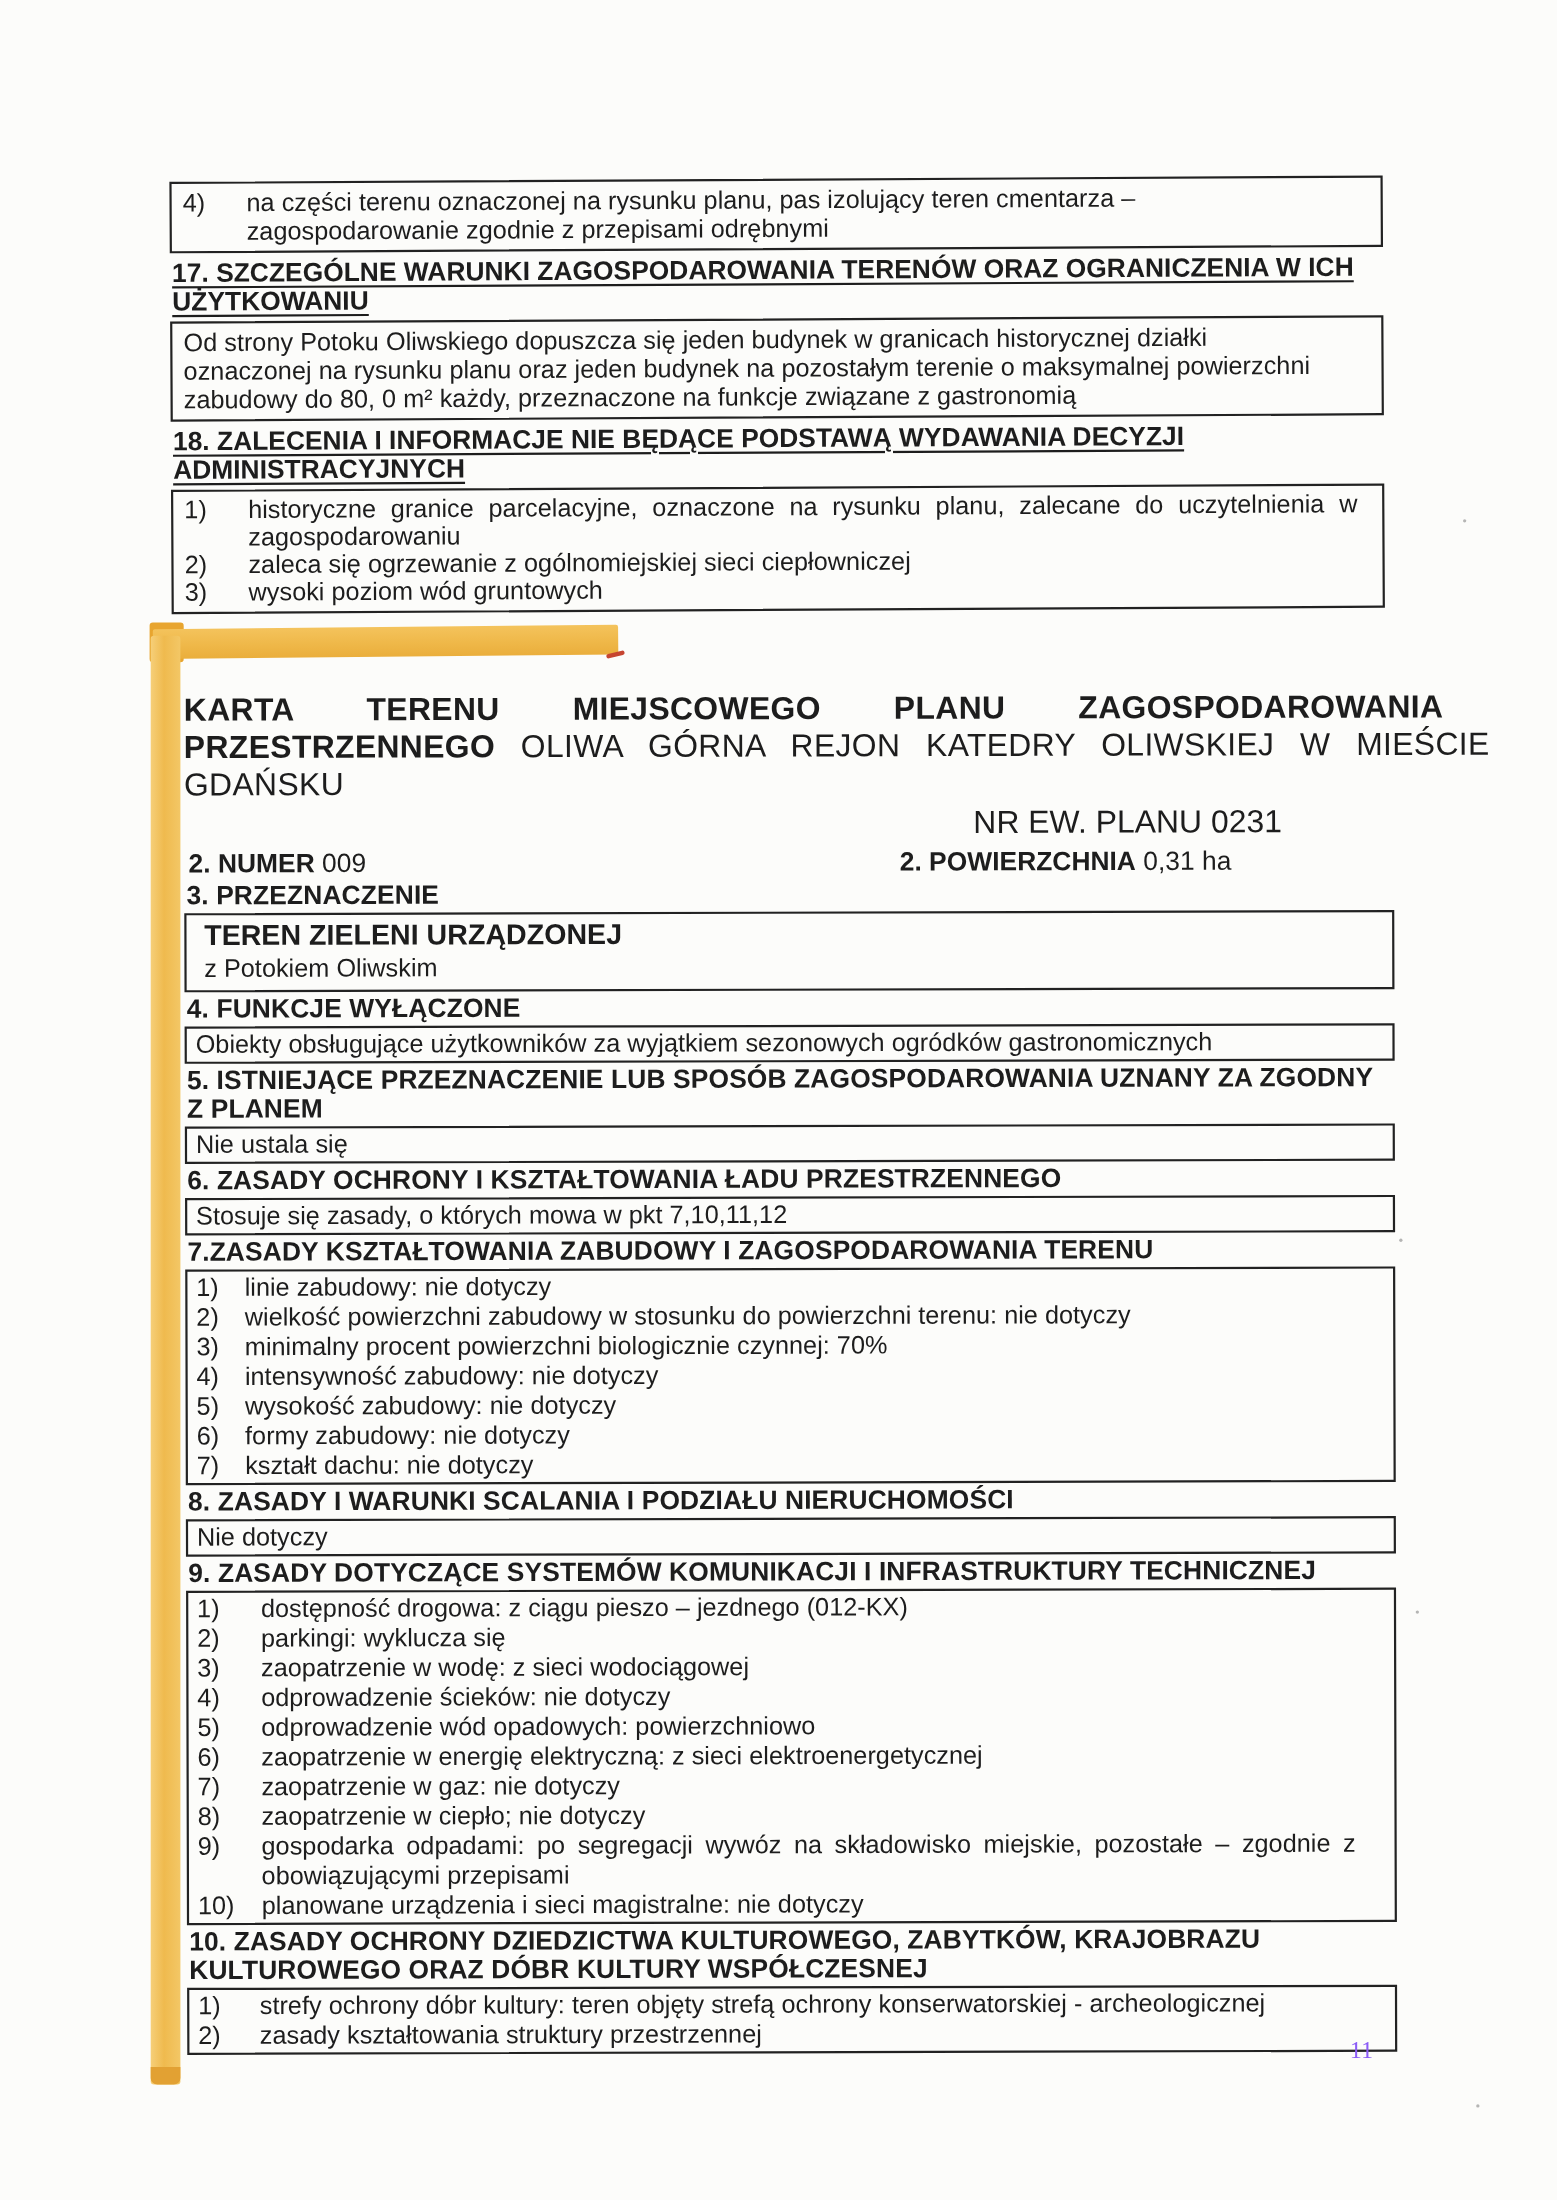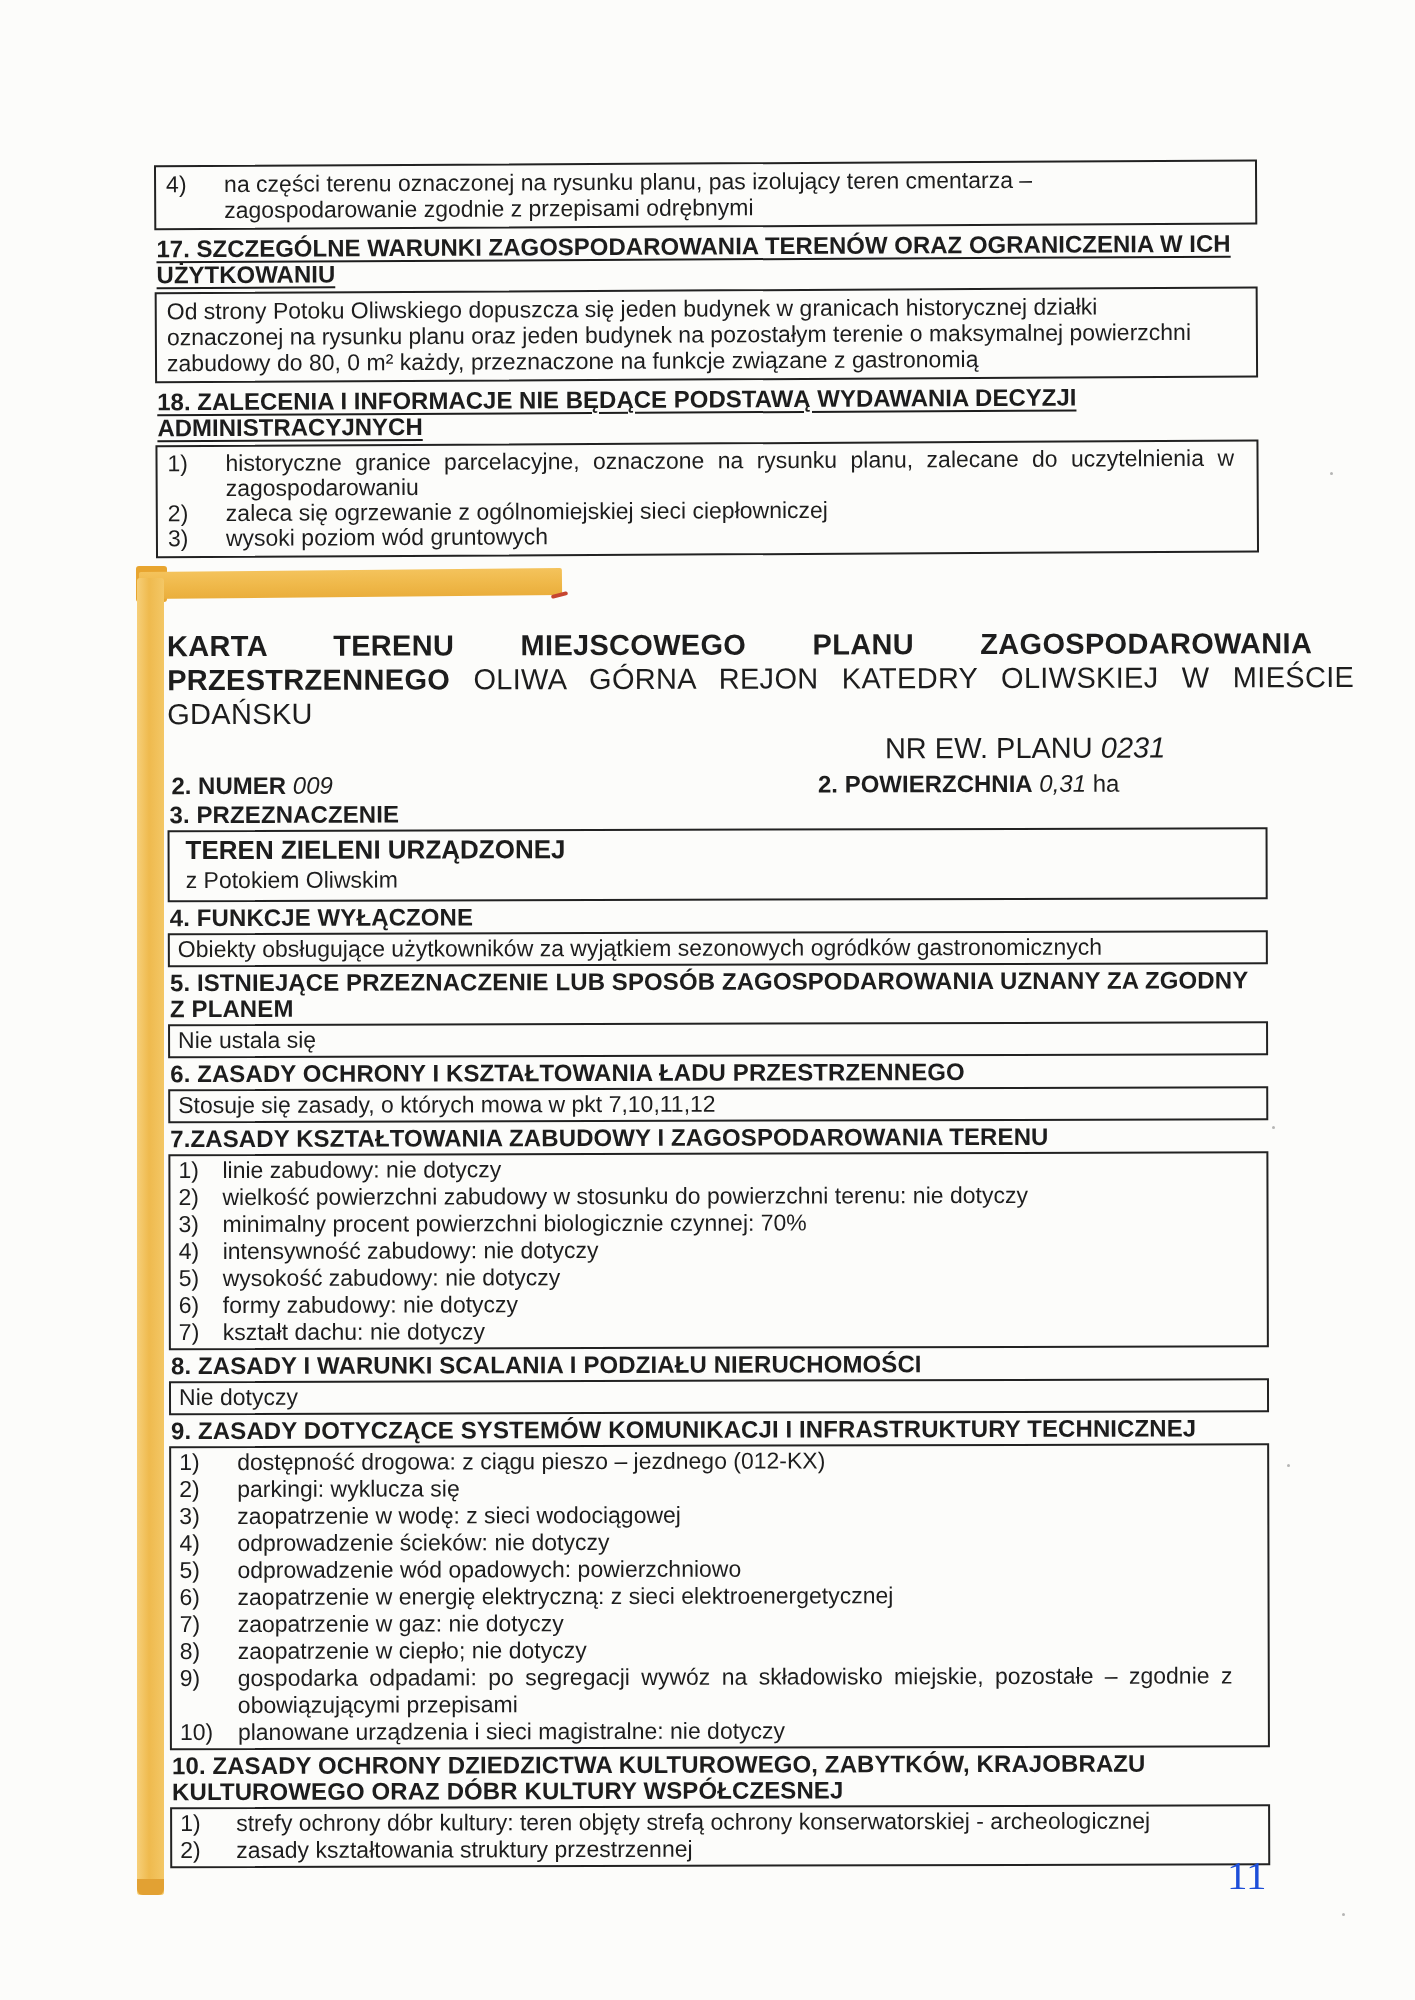--- a/index.html
+++ b/index.html
@@ -8,21 +8,21 @@
     background:#fcfcfa;overflow:hidden;
     font-family:"Liberation Sans","DejaVu Sans",sans-serif;
     color:#1d1d1d;
   }
   
   .box{border:2px solid #222;}
   .row{display:flex;align-items:flex-start;}
   .n{flex:none;}
   .t{flex:1;min-width:0;}
   .bold{font-weight:bold;}
-  .it{font-style:italic;text-align:center;}
+  .it{text-align:center;}
   
   .top{
     position:absolute;left:155px;top:163px;width:1103px;
     transform:rotate(-0.3deg);transform-origin:40% 50%;
   }
   .top .box{font-size:23px;line-height:26px;padding:4px 10px 5px;background:rgba(255,255,255,0.0);}
   .top .hdr{
     font-weight:bold;font-size:24px;line-height:26px;margin:6px 2px 4px;
   }
   .u{text-decoration:underline;text-decoration-thickness:2px;text-underline-offset:4px;}
@@ -75,21 +75,21 @@
   .tbl .rc{flex:1;padding:3px 8px 5px 16px;}
   .rc-title{font-weight:bold;font-size:26px;line-height:30px;}
   .rc-sub{line-height:30px;}
   .n7{width:44px;}
   .n9{width:58px;}
   .n10{width:56px;}
   
   .pageno{
     position:absolute;left:1227px;top:1851px;
     font-family:"Liberation Serif","DejaVu Serif",serif;
-    font-size:41px;color:#1d4ed8;
+    font-size:22px;color:#8b5cf6;
   }
   .speck{position:absolute;width:3px;height:3px;background:#8f8f8f;border-radius:50%;opacity:0.65;}
 </style>
 </head>
 <body>
 
 <div class="page">
 
   <div class="hl-cap"></div>
   <div class="hl-h"></div>

